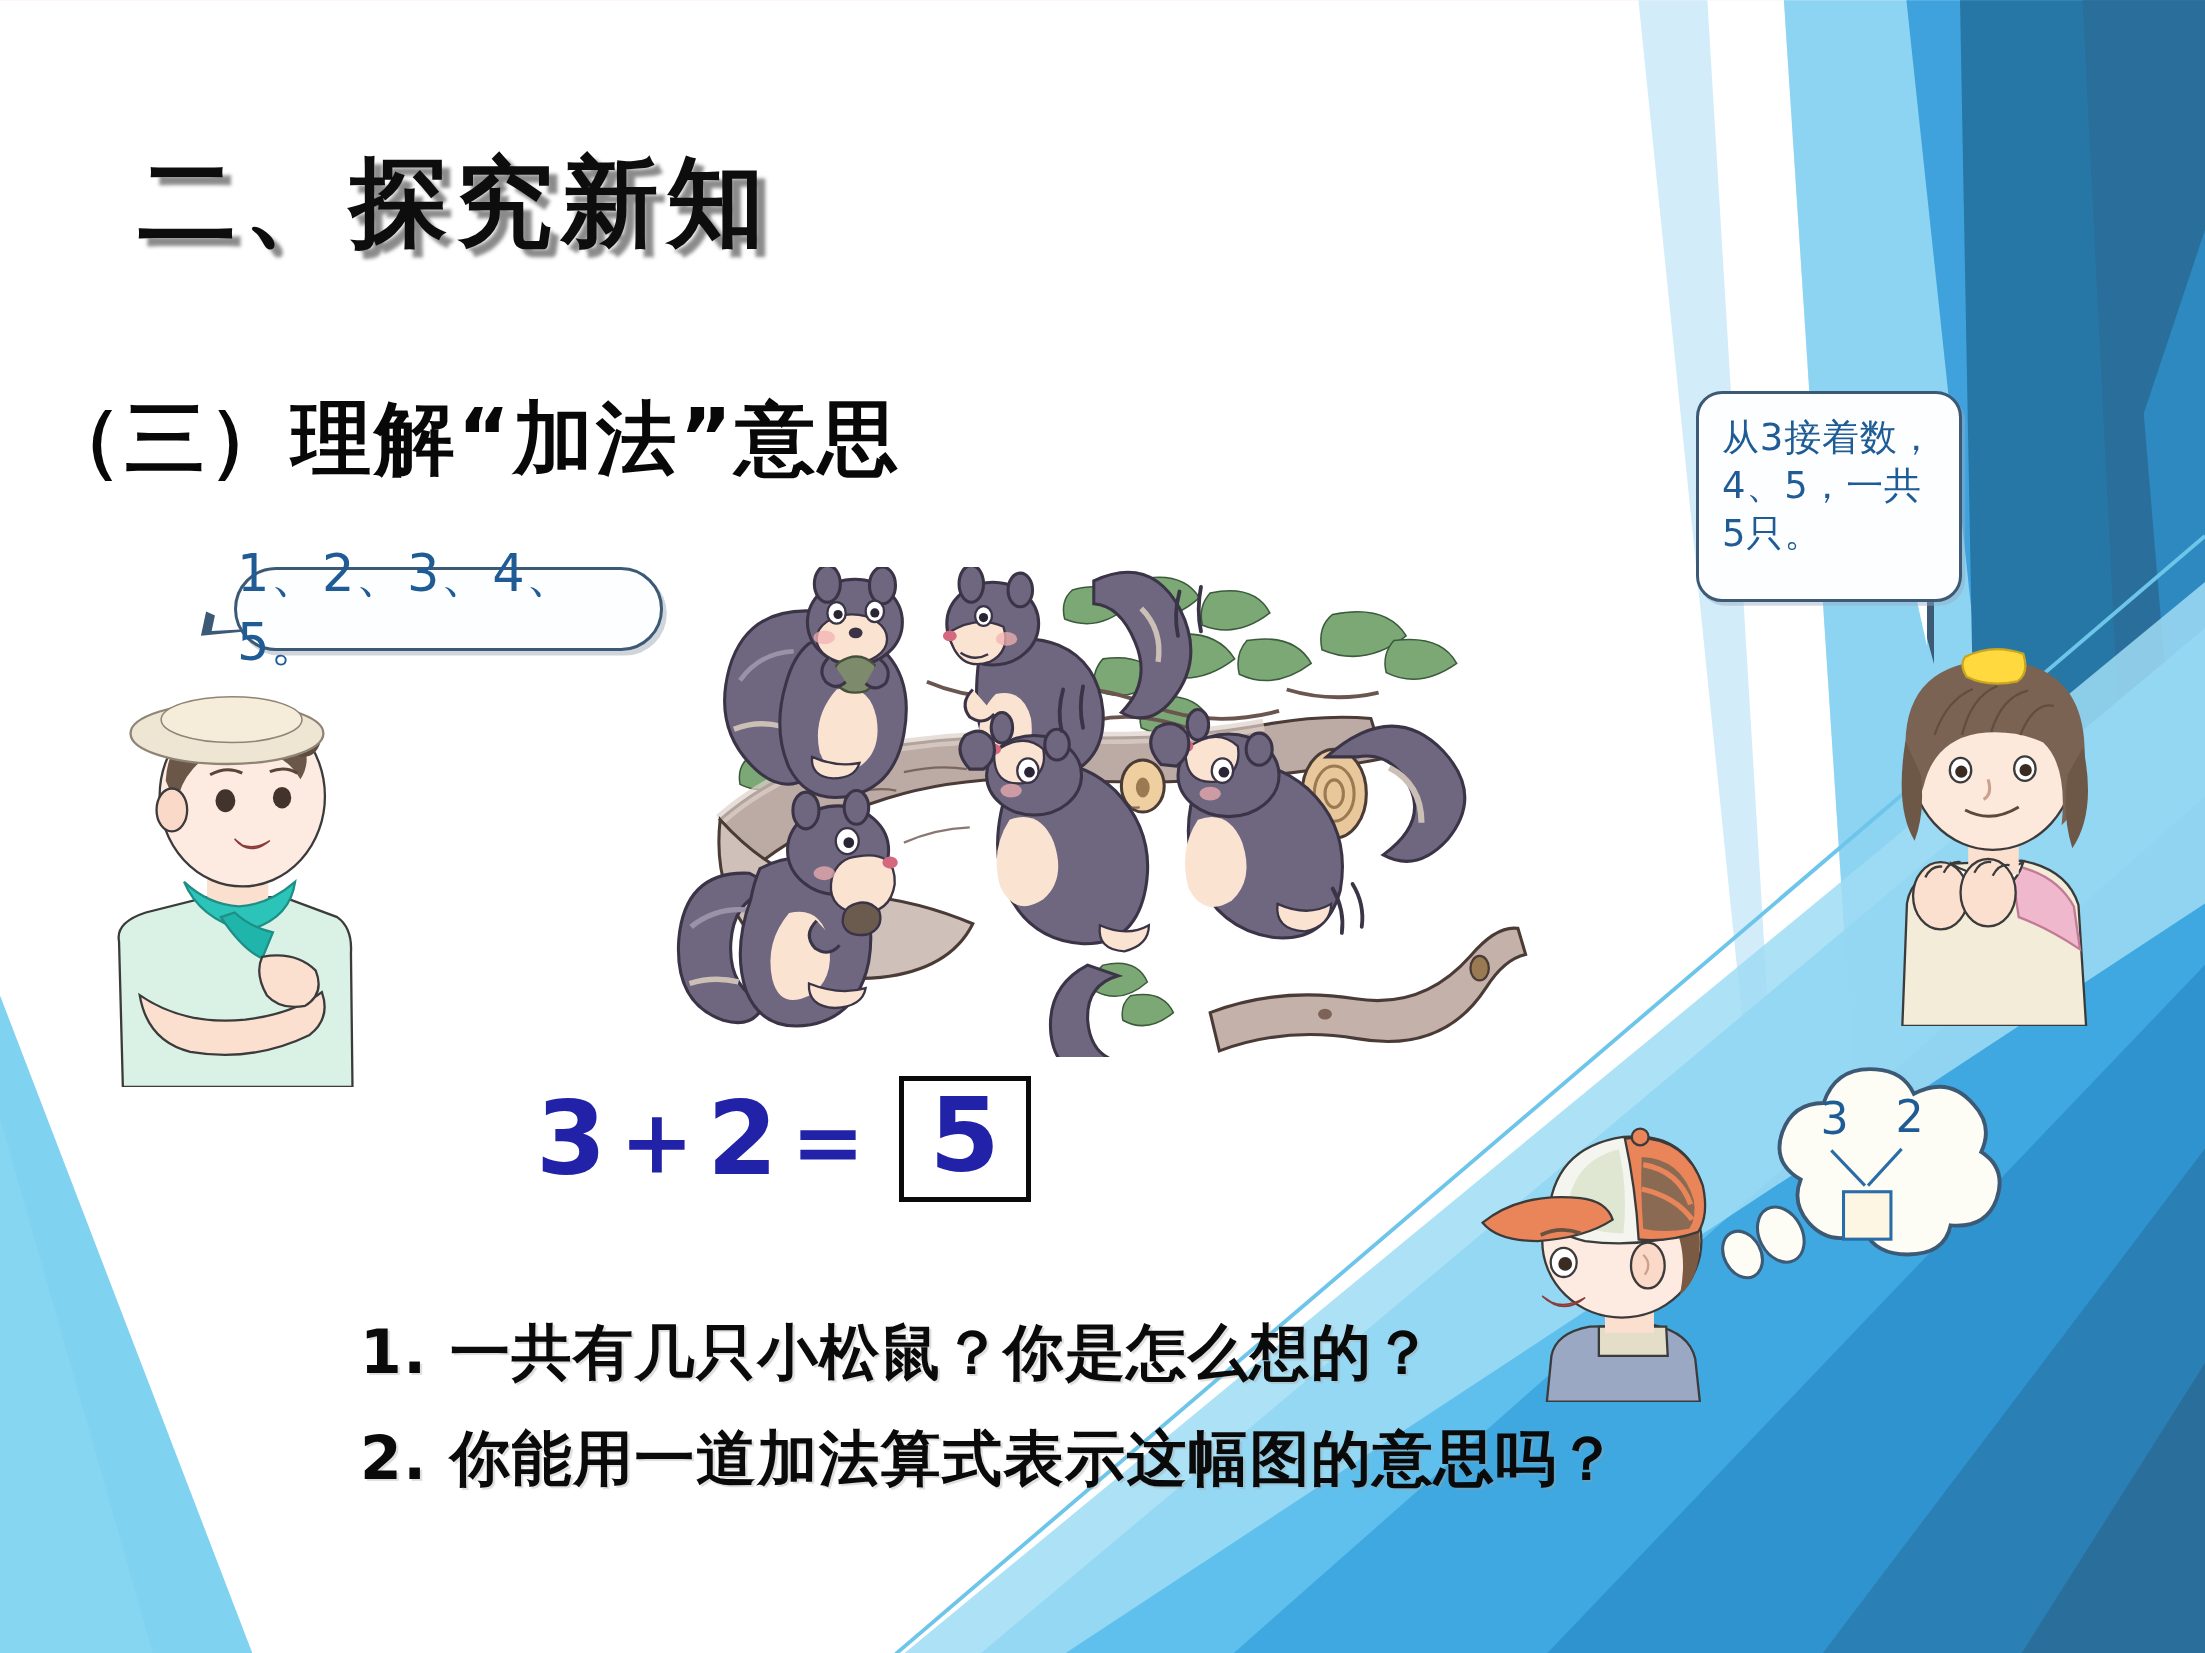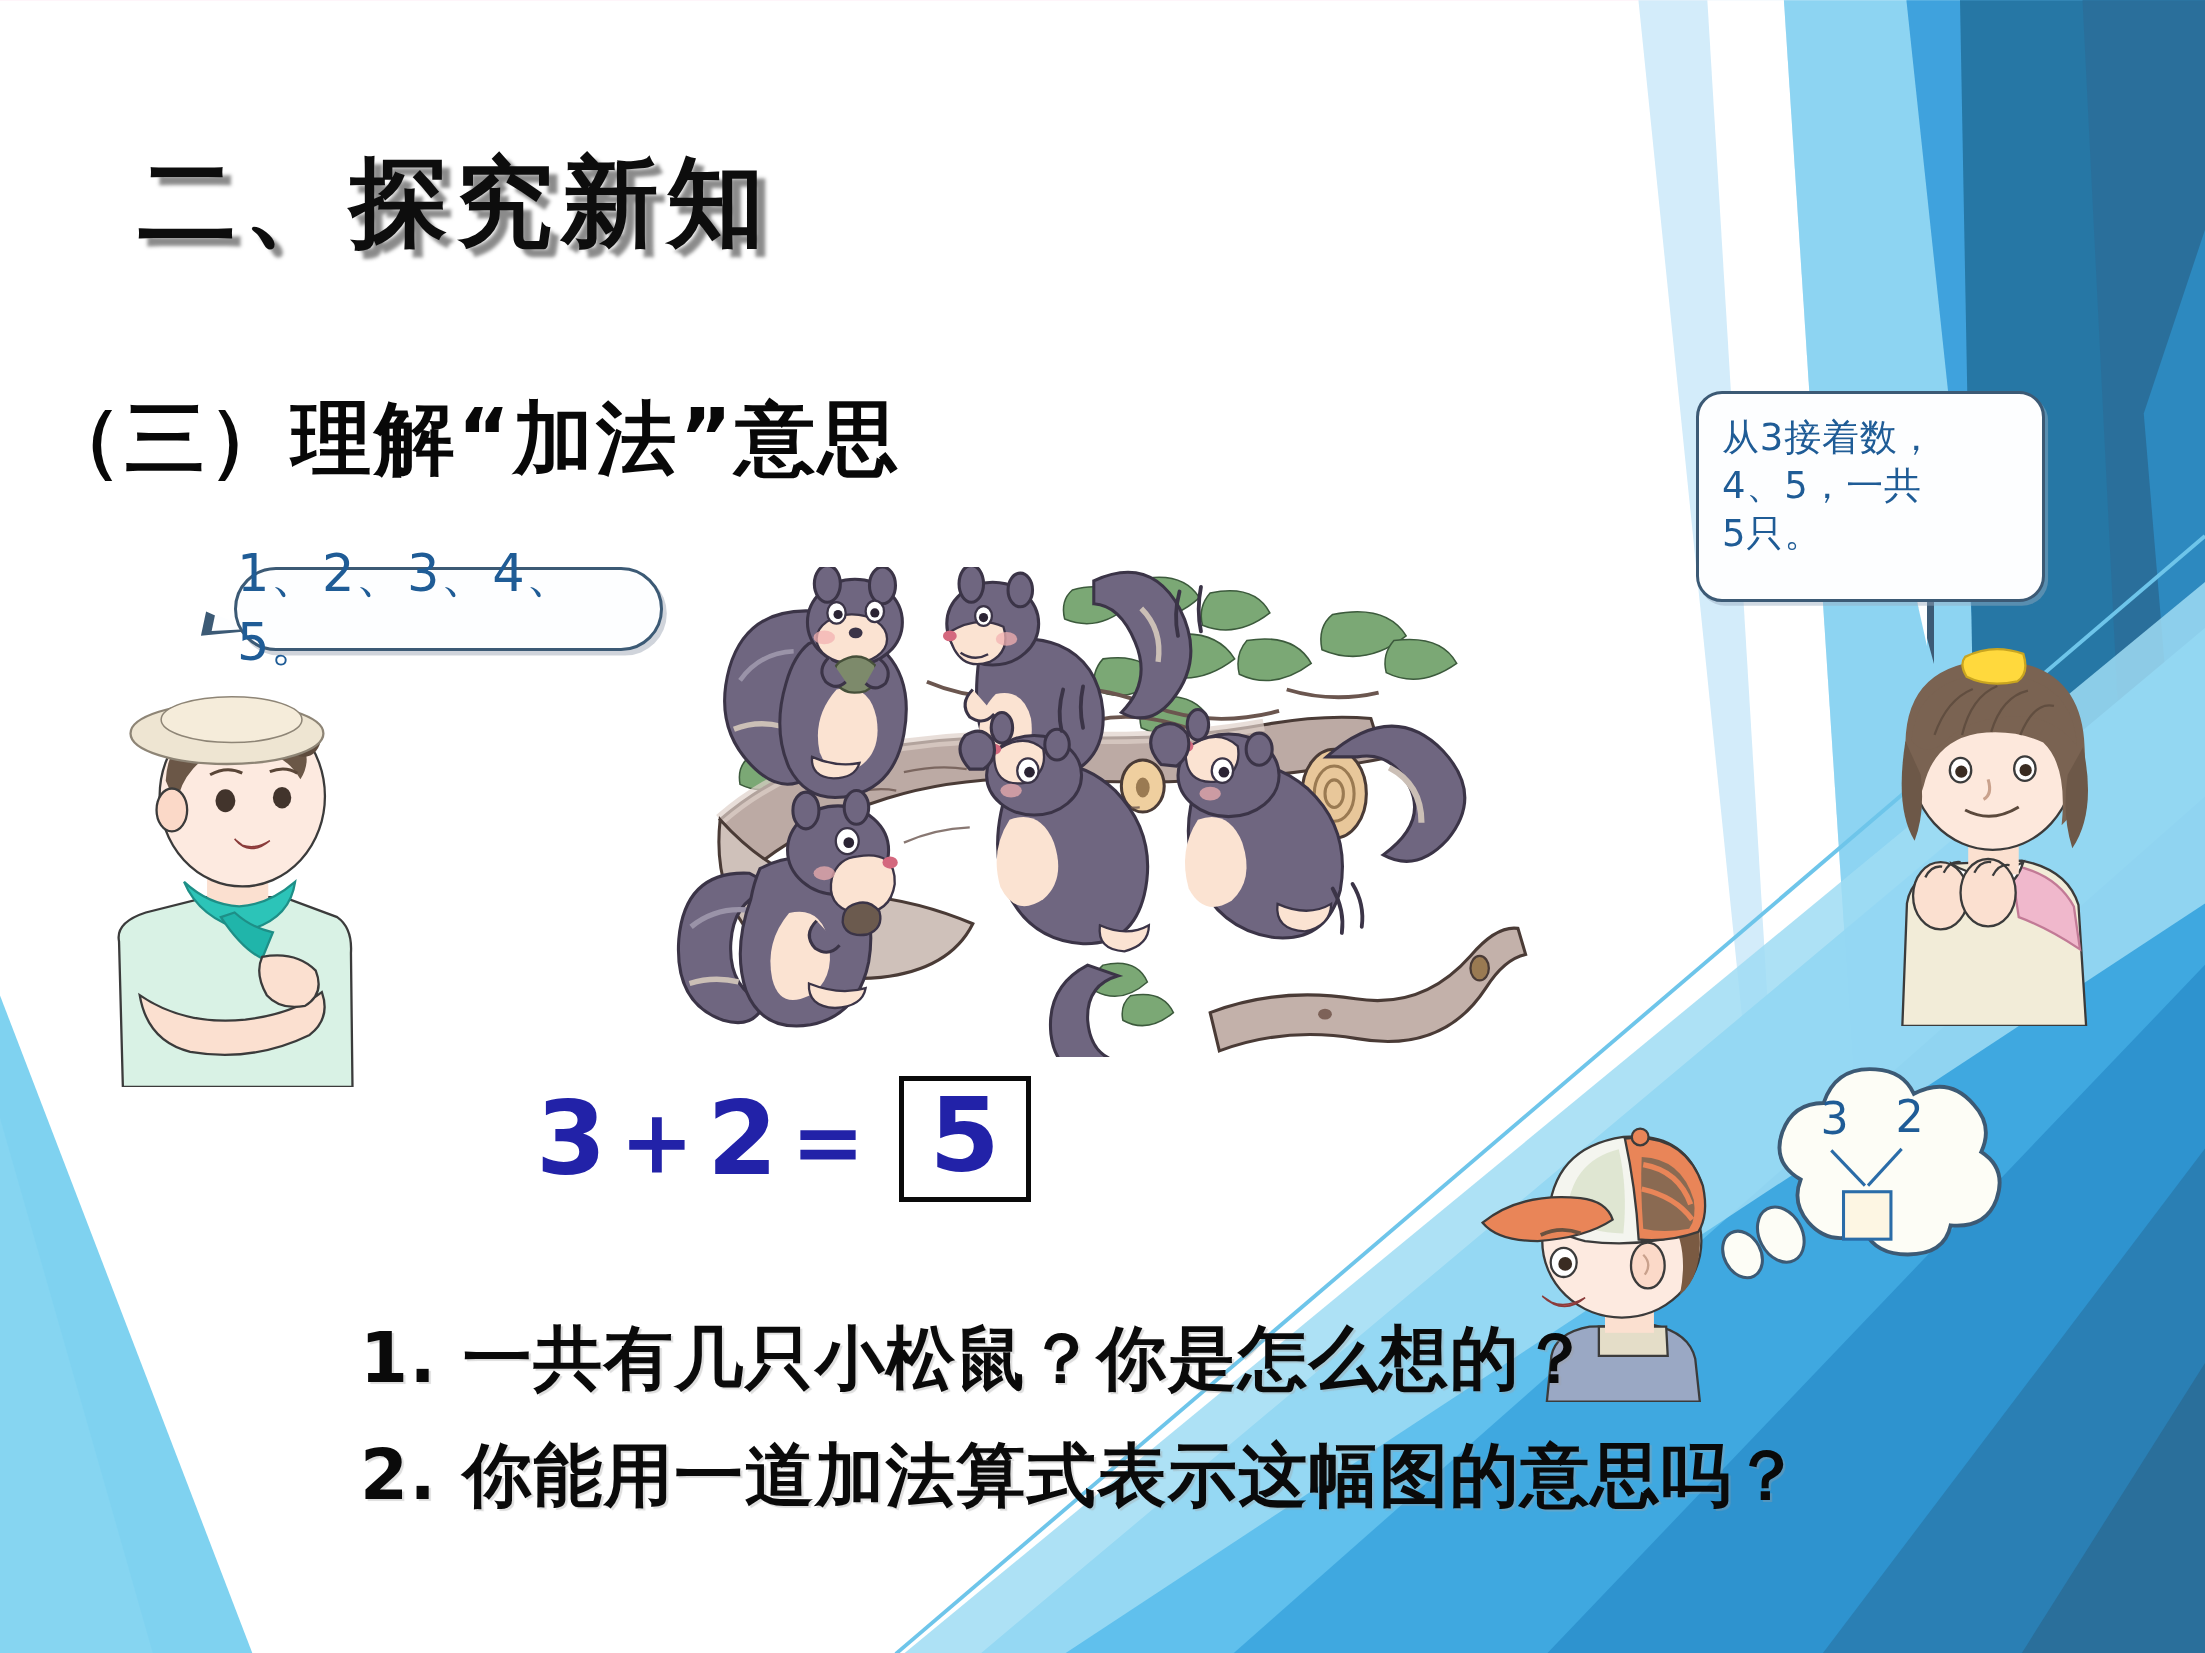--- a/index.html
+++ b/index.html
@@ -90,21 +90,21 @@
     width: 0; height: 0;
     border-style: solid;
     border-width: 7.7px 0 10.7px 37px;
     border-color: transparent transparent transparent #fdfeff;
     transform: rotate(12deg);
   }
 
   .bubble-right {
     left: 1696px;
     top: 391px;
-    width: 349px;
+    width: 266px;
     height: 211px;
     border-radius: 26px;
     padding: 20px 17px 16px 23px;
     font-size: 37px;
     line-height: 1.30;
     letter-spacing: 0.8px;
     box-shadow: 3.1px 3.8px 0 rgba(150,170,190,0.45);
   }
   .tail-right {
     position: absolute;
@@ -151,21 +151,21 @@
   
   .questions {
     position: absolute;
     left: 360px;
     top: 1313px;
     font-family: "DejaVu Sans", sans-serif;
     font-weight: bold;
     color: #0a0a0a;
   }
   .q-line {
-    font-size: 69px;
+    font-size: 60px;
     letter-spacing: 1.5px;
     margin-bottom: 24.5px;
     white-space: nowrap;
     text-shadow: 2.3px 2.3px 0.8px rgba(160,160,160,0.35);
   }
 
   
   .illustration { position: absolute; left: 674px; top: 567px; width: 1057px; height: 490px; }
   .figure { position: absolute; }
 </style>

